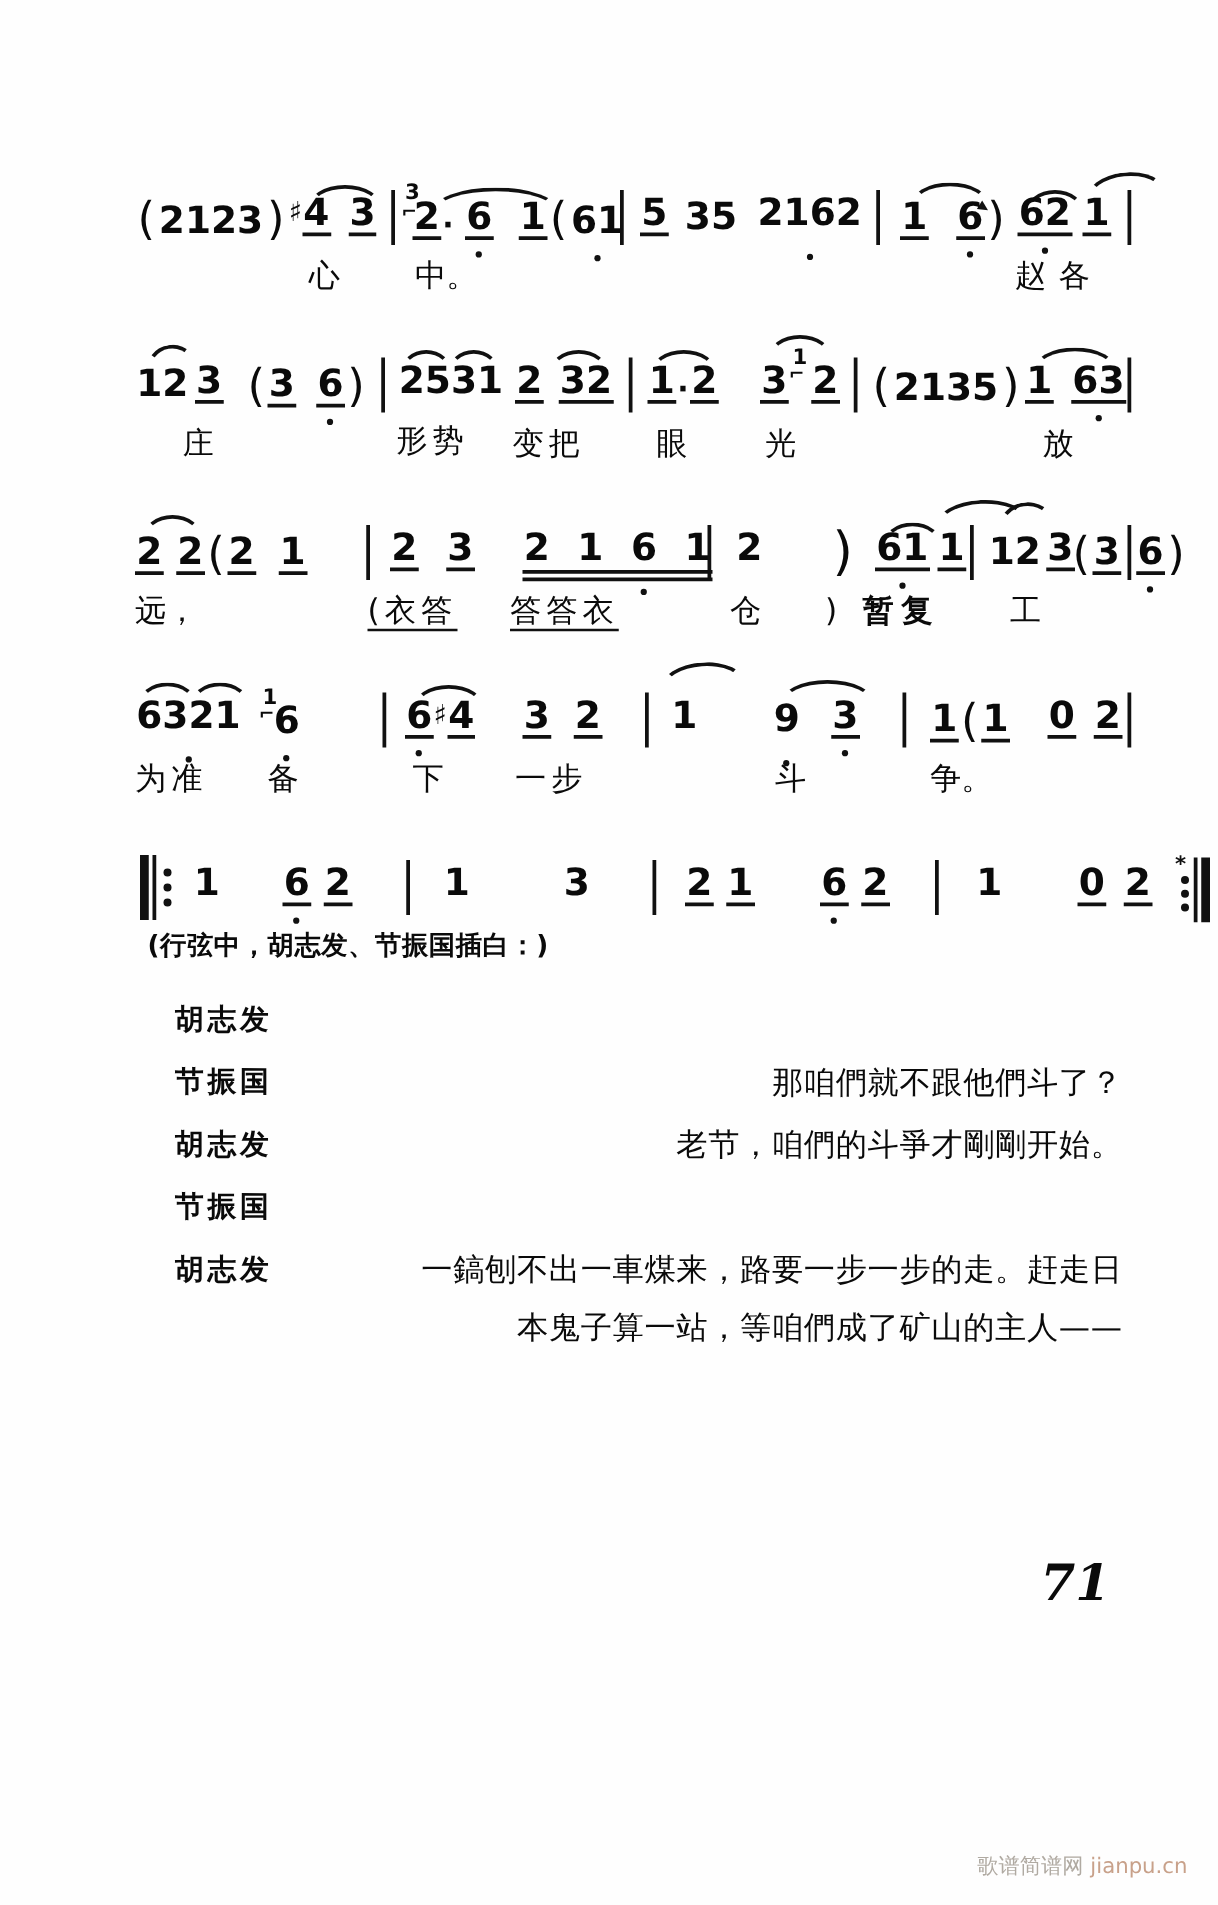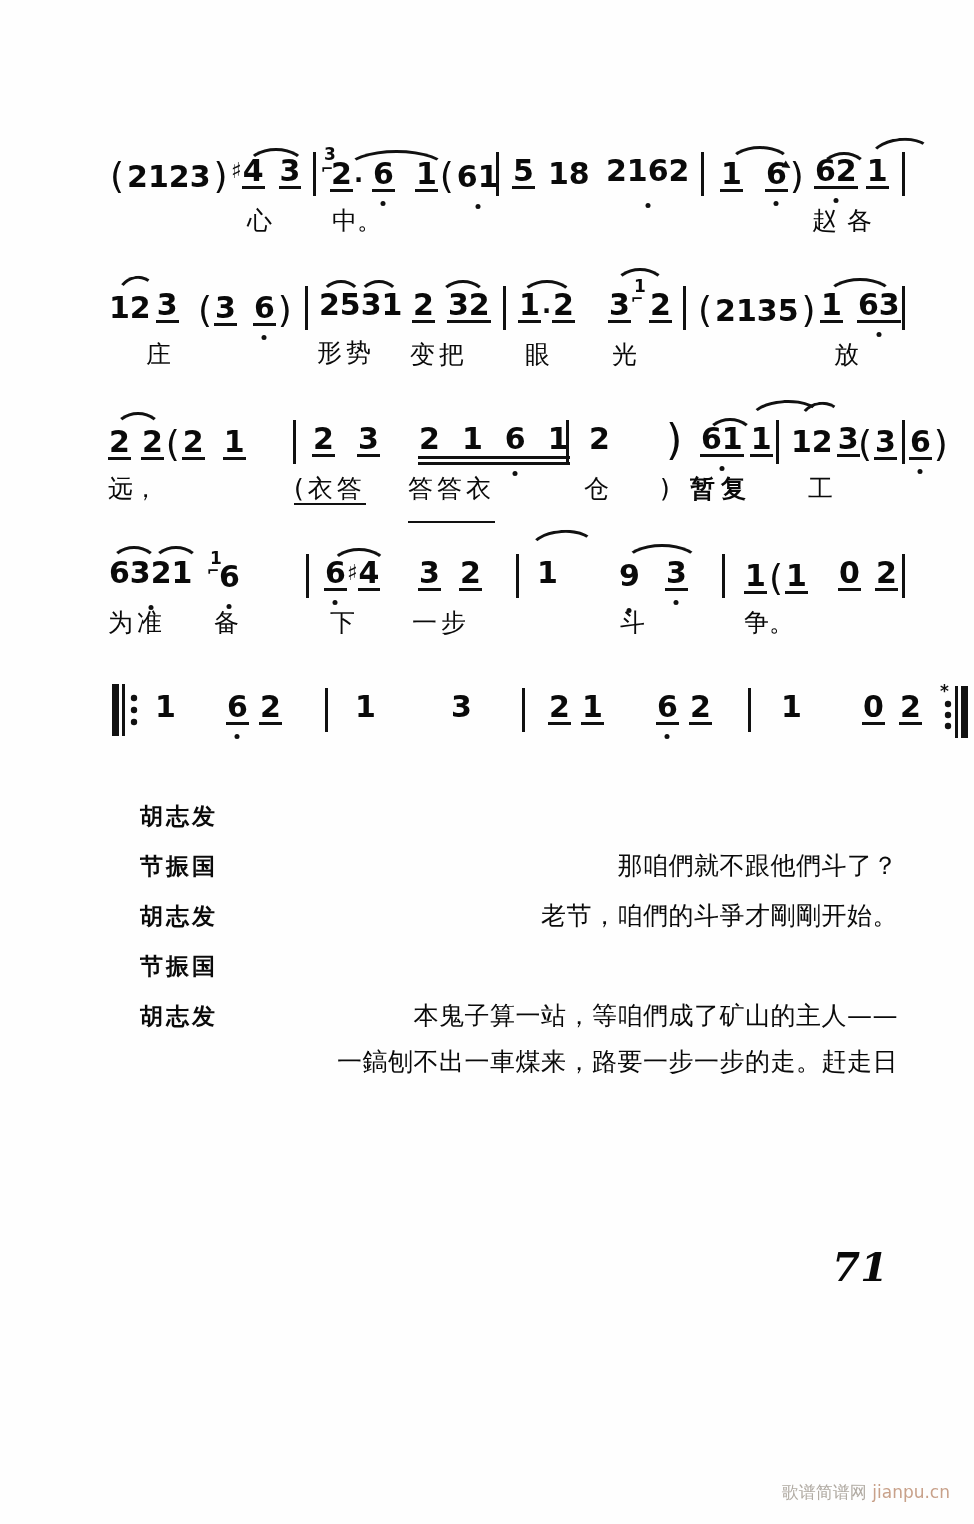--- a/index.html
+++ b/index.html
@@ -253,21 +253,21 @@
         <span class="paren">(</span>
         <span class="n dot-lo">61</span>
       </div>
       <div class="ly" style="left:224px; top:60px;">中。</div>
 
       <div class="bar" style="left:388px;"></div>
 
       <div class="ng" style="left:404px; top:8px;">
         <span class="n u1">5</span>
         <span style="width:12px"></span>
-        <span class="n">18</span>
+        <span class="n">35</span>
       </div>
       <div class="ng" style="left:497px; top:8px;">
         <span class="n dot-lo2">2162</span>
       </div>
 
       <div class="bar" style="left:593px;"></div>
 
       <div class="slur-arrow" style="left:620px; top:-2px; width:58px;"></div>
       <div class="ng" style="left:612px; top:8px;">
         <span class="n u1">1</span>
@@ -386,21 +386,21 @@
         <span class="n">2</span>
         <span style="width:20px"></span>
         <span class="n">1</span>
         <span style="width:20px"></span>
         <span class="n dot-lo2">6</span>
         <span style="width:20px"></span>
         <span class="n">1</span>
         <i class="beam1"></i>
           <i class="beam2"></i>
       </div>
-      <div class="ly" style="left:300px; top:60px; letter-spacing:4px; border-bottom:2px solid #111; padding-bottom:20px;">答答衣</div>
+      <div class="ly" style="left:300px; top:60px; letter-spacing:4px; border-bottom:2px solid #111; padding-bottom:2px;">答答衣</div>
 
       <div class="bar" style="left:458px;"></div>
 
       <div class="ng" style="left:480px; top:8px;">
         <span class="n">2</span>
       </div>
       <div class="ly" style="left:476px; top:60px;">仓</div>
 
       <div class="ng" style="left:556px; top:2px;">
         <span class="paren" style="font-size:42px;">)</span>
@@ -563,20 +563,21 @@
           <circle cx="8" cy="31" r="3.2" fill="#111"></circle>
           <circle cx="8" cy="42" r="3.2" fill="#111"></circle>
           <rect x="15" y="2" width="3" height="52" fill="#111"></rect>
           <rect x="21" y="2" width="7" height="52" fill="#111"></rect>
         </svg>
       </div>
     </div>
 
   </div>
 
+  <div class="stage-dir">(行弦中，胡志发、节振国插白：)</div>
 
   <div class="dialogue">
 
     <div class="dlg-row">
       <div class="speaker">胡志发</div>
     </div>
 
     <div class="dlg-row">
       <div class="speaker">节振国</div>
       <div class="lines">
@@ -591,22 +592,22 @@
       </div>
     </div>
 
     <div class="dlg-row">
       <div class="speaker">节振国</div>
     </div>
 
     <div class="dlg-row">
       <div class="speaker">胡志发</div>
       <div class="lines">
+        <div class="dline">一鎬刨不出一車煤来，路要一步一步的走。赶走日</div>
         <div class="dline">本鬼子算一站，等咱們成了矿山的主人——</div>
-        <div class="dline">一鎬刨不出一車煤来，路要一步一步的走。赶走日</div>
       </div>
     </div>
 
   </div>
 
   <div class="page-no">71</div>
 
   <div class="watermark">
     <span class="wm-cn">歌谱简谱网</span>
     <span class="wm-url">jianpu.cn</span>

